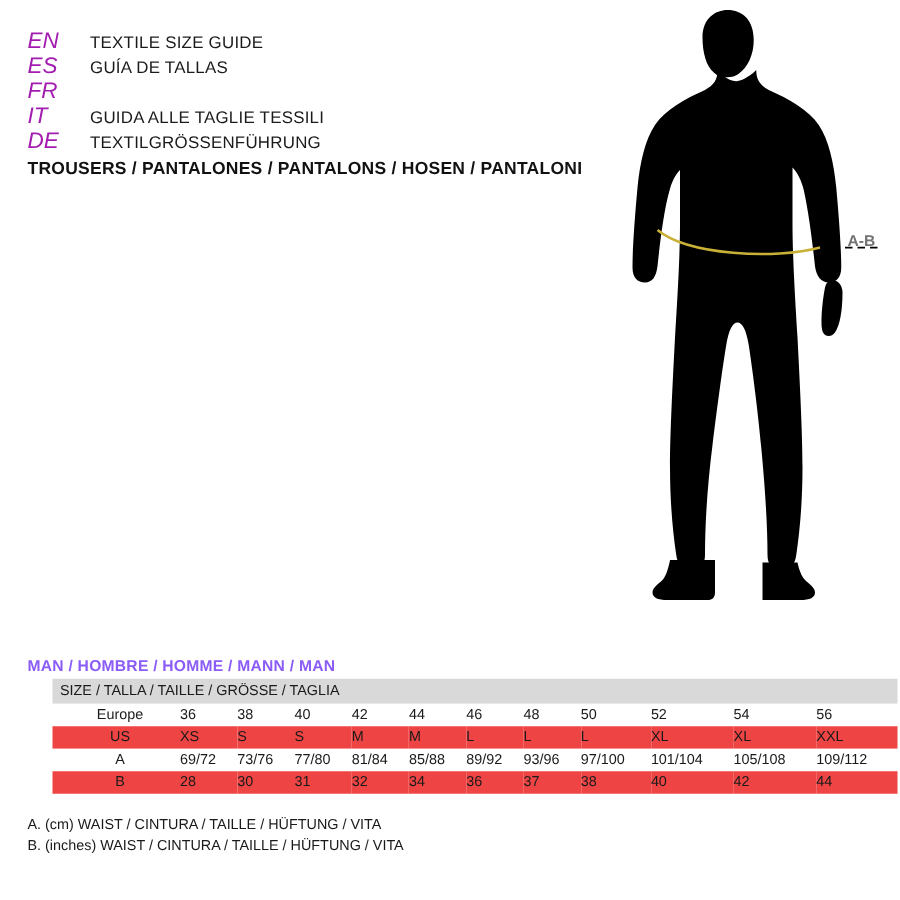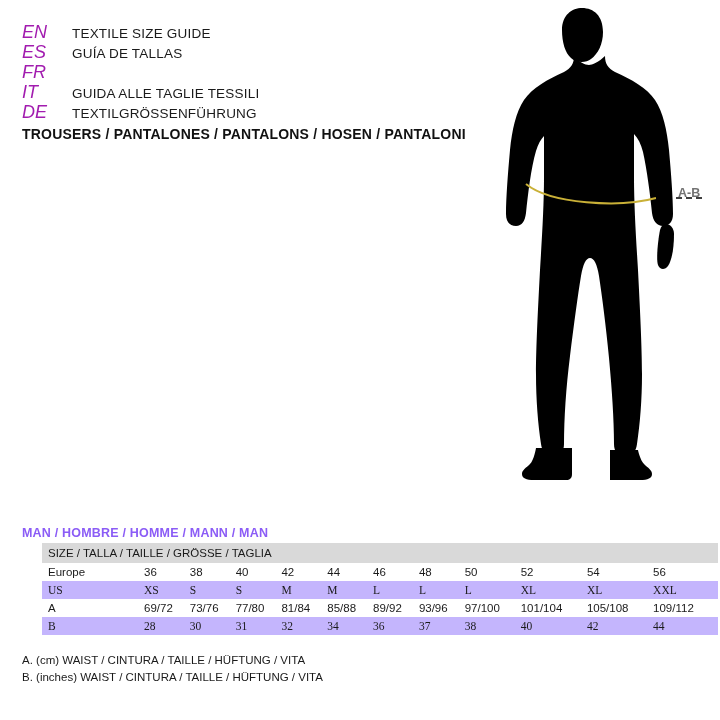--- a/index.html
+++ b/index.html
@@ -98,31 +98,31 @@
     margin-left: 36px;
   }
   table.size-table td {
     height: 16px;
     padding: 1px 0;
     text-align: left;
     color: #1a1a1a;
     white-space: nowrap;
   }
   table.size-table td.rowhead {
-    text-align: left;
+    text-align: center;
     padding-left: 6px;
     width: 96px;
   }
   tr.head-row td {
     background: #d9d9d9;
     font-size: 11.5px;
     height: 18px;
   }
   tr.zebra-a td { background: #ffffff; }
-  tr.zebra-b td { background: #c4b5fd; font-family: Liberation Serif, serif; }
+  tr.zebra-b td { background: #ef4444; }
 
   
   .footnotes {
     position: absolute;
     left: 22px;
     top: 652px;
     font-size: 11.5px;
     line-height: 17px;
     color: #1a1a1a;
   }

